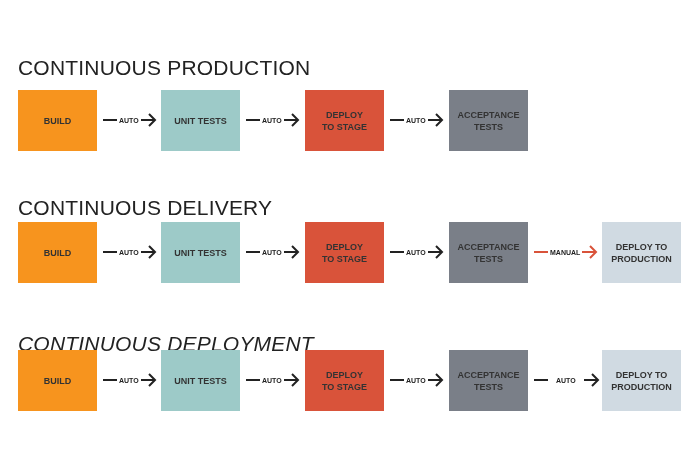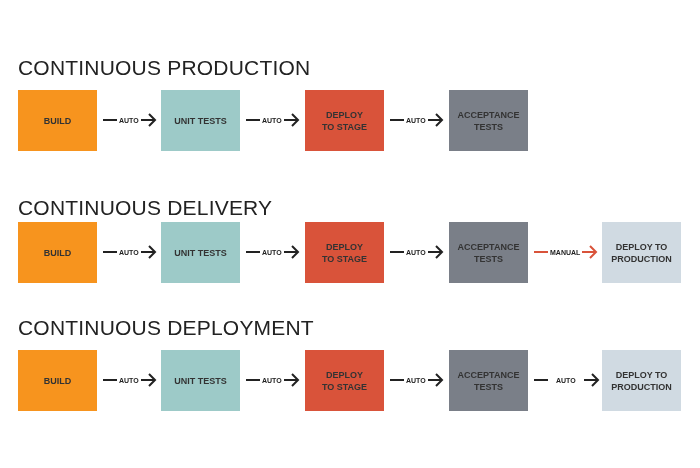--- a/index.html
+++ b/index.html
@@ -94,21 +94,21 @@
         <path d="M0 7 H14 M8 1 L14 7 L8 13" fill="none" stroke="#222" stroke-width="2"></path>
       </svg>
     </div>
     <div class="conn manual" style="left: 534px; top: 245px;">
       <div class="line" style="width: 14px;"></div>
       <span class="lbl">MANUAL</span>
       <svg width="16" height="14">
         <path d="M0 7 H14 M8 1 L14 7 L8 13" fill="none" stroke="#d9533a" stroke-width="2"></path>
       </svg>
     </div>
-    <div class="title" style="top: 316px;">CONTINUOUS DEPLOYMENT</div>
+    <div class="title" style="top: 332px; font-style: italic;">CONTINUOUS DEPLOYMENT</div>
     <div class="box" style="left: 18px; top: 350px; background: rgb(247, 148, 30);">
       <span>BUILD</span>
     </div>
     <div class="box" style="left: 161px; top: 350px; background: rgb(157, 202, 200);">
       <span>UNIT TESTS</span>
     </div>
     <div class="box" style="left: 305px; top: 350px; background: rgb(217, 83, 58);">
       <span>DEPLOY
 TO STAGE</span>
     </div>

